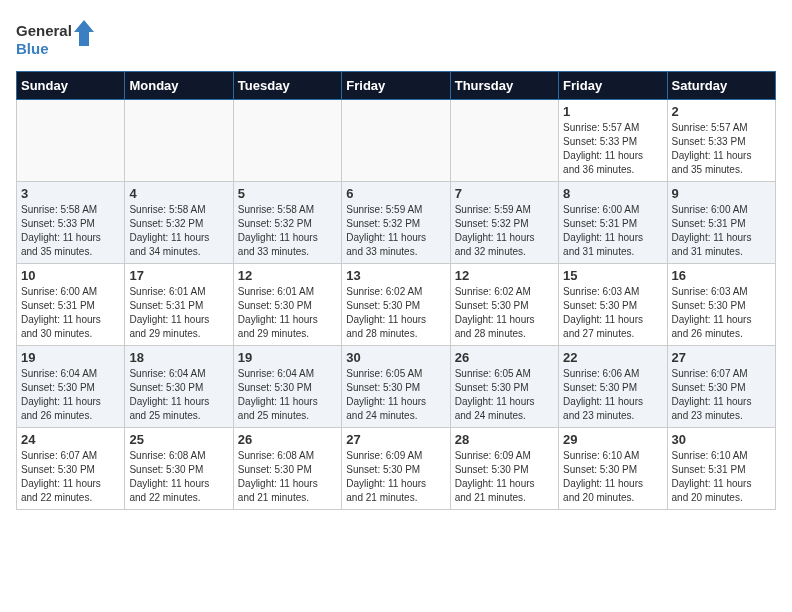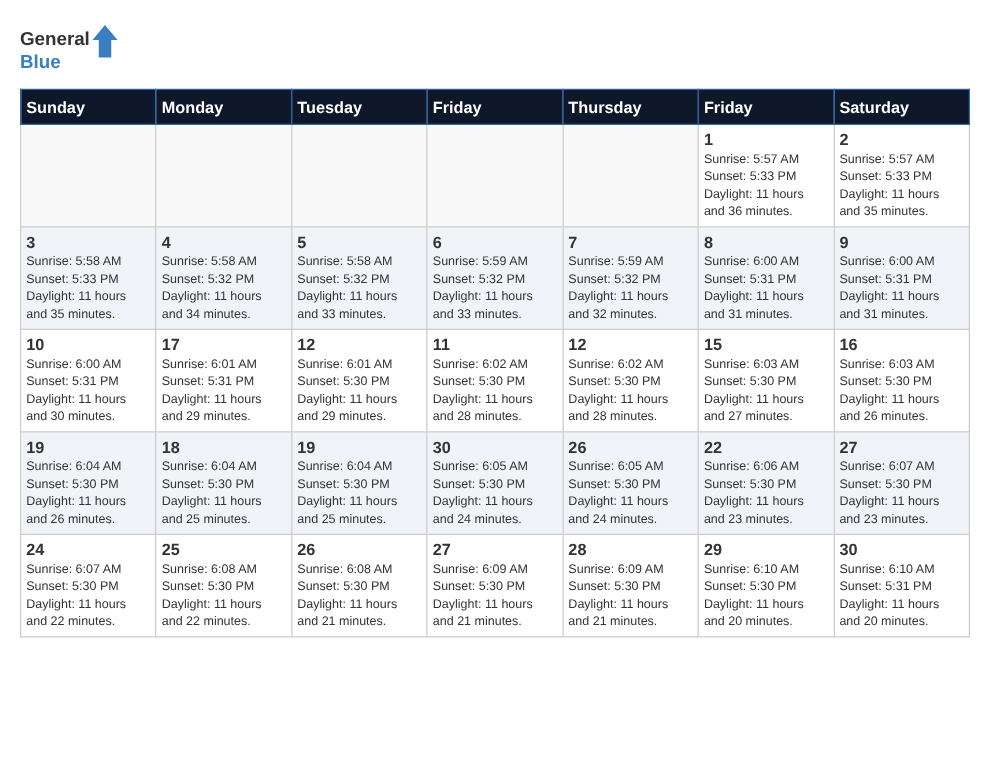--- a/index.html
+++ b/index.html
@@ -190,21 +190,21 @@
 and 29 minutes.</div>
         </td>
         <td>
           <div class="day-num">12</div>
           <div class="day-info" style="white-space: pre-line;">Sunrise: 6:01 AM
 Sunset: 5:30 PM
 Daylight: 11 hours
 and 29 minutes.</div>
         </td>
         <td>
-          <div class="day-num">11</div>
+          <div class="day-num">13</div>
           <div class="day-info" style="white-space: pre-line;">Sunrise: 6:02 AM
 Sunset: 5:30 PM
 Daylight: 11 hours
 and 28 minutes.</div>
         </td>
         <td>
           <div class="day-num">12</div>
           <div class="day-info" style="white-space: pre-line;">Sunrise: 6:02 AM
 Sunset: 5:30 PM
 Daylight: 11 hours

